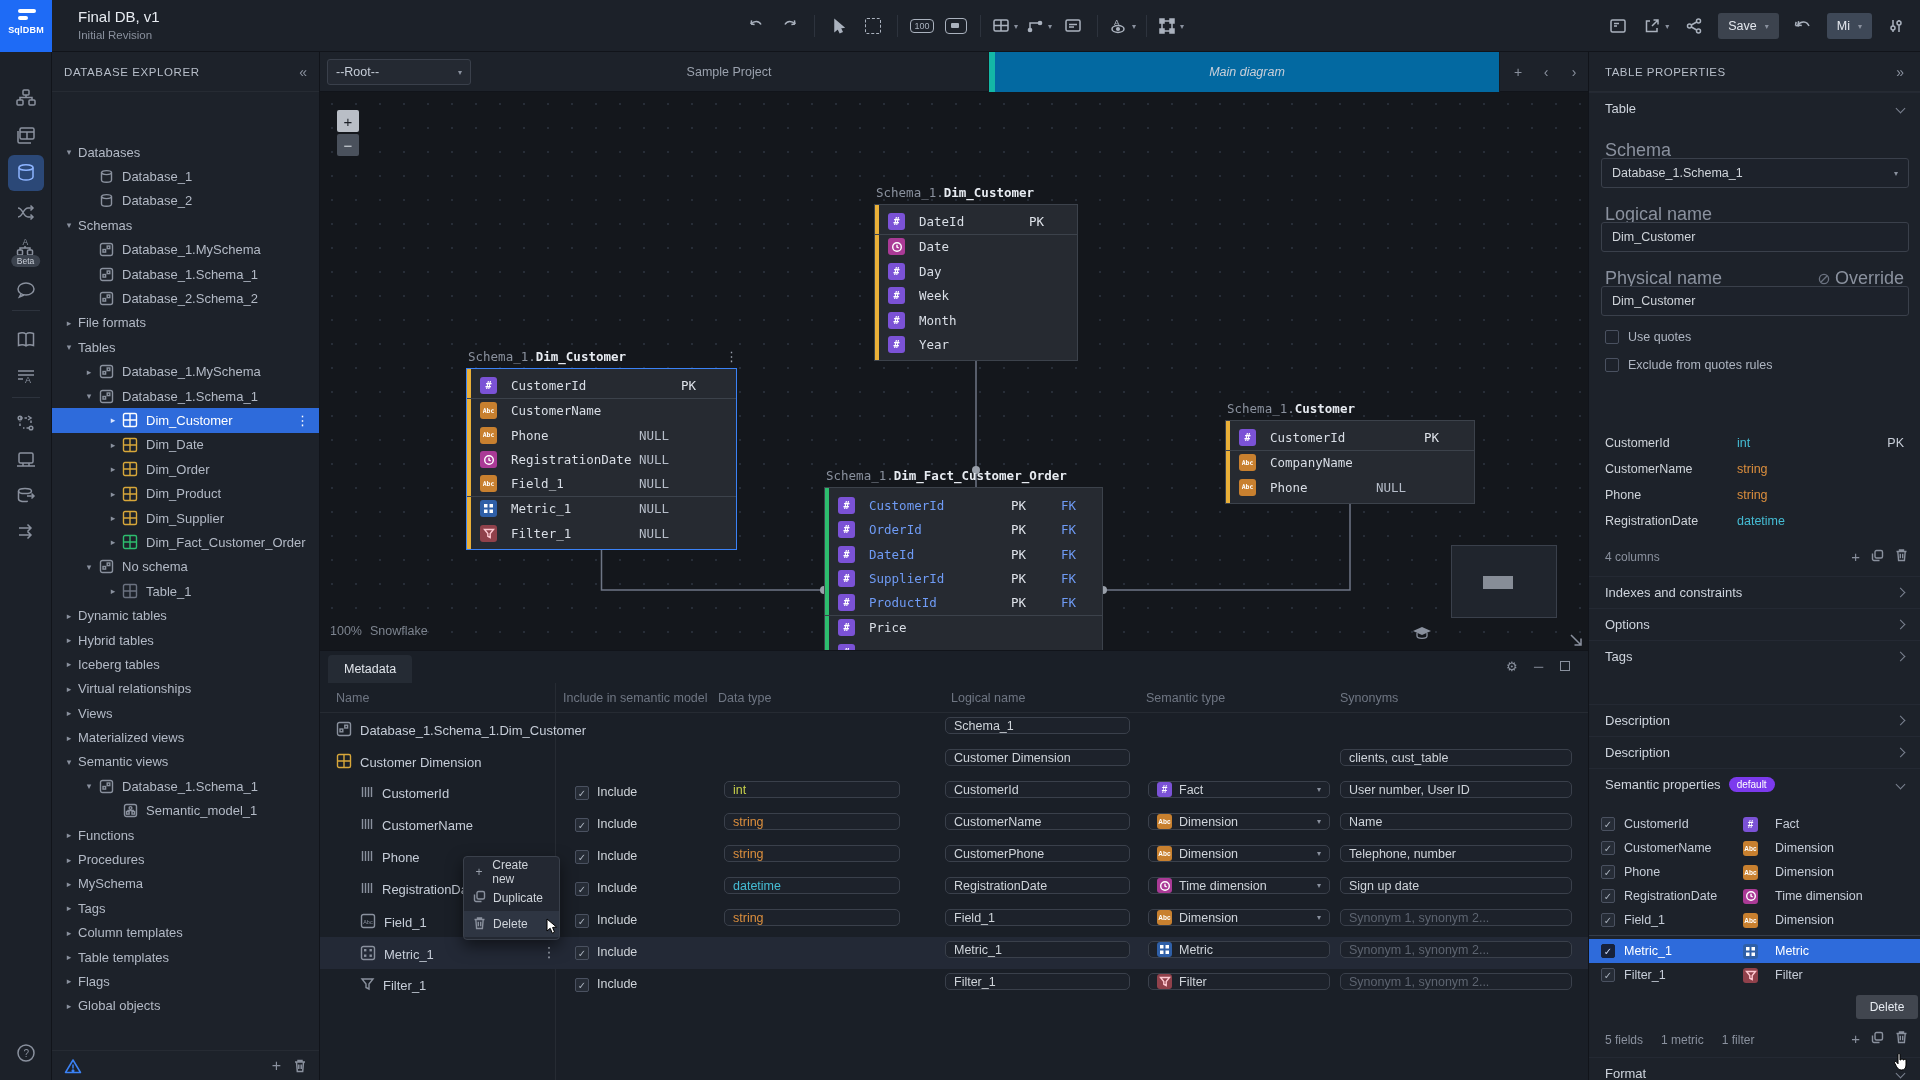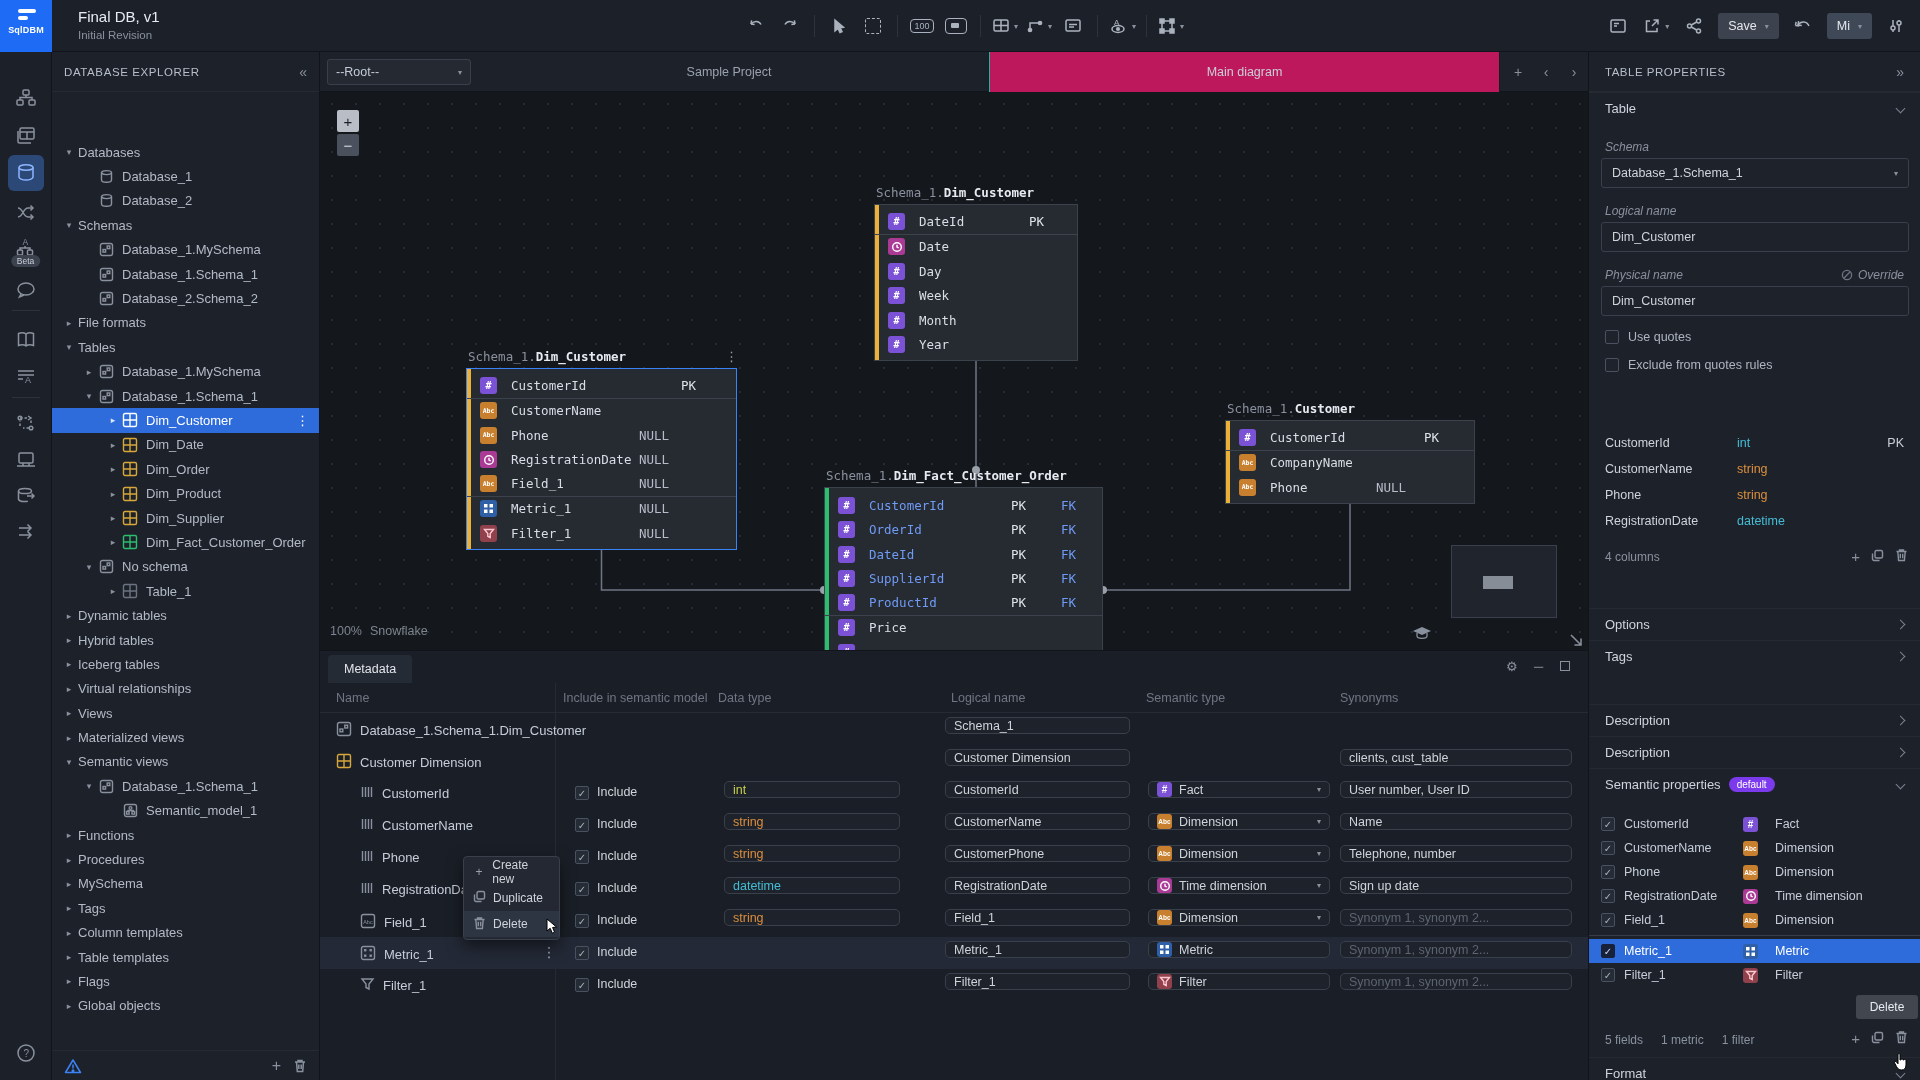--- a/index.html
+++ b/index.html
@@ -57,21 +57,21 @@
   #exp-foot { position:absolute; left:0; right:0; bottom:0; height:30px; border-top:1px solid #262b33; display:flex; align-items:center; padding:0 12px; }
   #exp-foot svg { fill:none; }
   .foot-right { margin-left:auto; display:flex; gap:12px; align-items:center; color:#8a919e; }
 
   
   #main { position:absolute; left:320px; top:52px; width:1268px; bottom:0; }
   #tabbar { position:absolute; top:0; left:0; right:0; height:40px; background:#1d222a; border-bottom:1px solid #11141a; }
   #root-dd { position:absolute; left:7px; top:7px; width:144px; height:26px; background:#242932; border:1px solid #3a404b; border-radius:3px; display:flex; align-items:center; padding:0 8px; font-size:12.5px; color:#c6cdd8; }
   #root-dd .caret { margin-left:auto; }
   .tab { position:absolute; top:0; height:40px; display:flex; align-items:center; justify-content:center; font-size:12.5px; color:#9aa1ad; border-right:1px solid #171b22; }
-  .tab.active { background:#be185d; color:#c9cfd9; border-left:1px solid #14b8a6; }
+  .tab.active { background:#0369a1; color:#c9cfd9; border-left:6px solid #14b8a6;font-style:italic; }
   .tab-ctrl { position:absolute; top:8px; width:24px; height:24px; display:flex; align-items:center; justify-content:center; color:#8a919e; font-size:14px; }
 
   
   #canvas { position:absolute; top:40px; left:0; width:1268px; height:558px; background:#14171c;
     background-image:radial-gradient(#272d37 1.1px, transparent 1.2px); background-size:24px 24px; overflow:hidden; }
   .zoombtn { position:absolute; left:17px; width:22px; height:22px; display:flex; align-items:center; justify-content:center; font-size:15px; border-radius:2px; }
   #zoom-in { top:18px; background:#b9bec6; color:#1a1e25; }
   #zoom-out { top:42px; background:#4a515c; color:#d6dae0; }
   .dtable { position:absolute; }
   .dtitle { position:absolute; left:2px; top:-19px; font-family:"DejaVu Sans Mono", monospace; font-size:12.5px; white-space:nowrap; }
@@ -123,21 +123,21 @@
 
   
   #props { position:absolute; right:0; top:52px; bottom:0; width:332px; background:#1d222a; border-left:1px solid #11141a; z-index:10; }
   #props-head { height:40px; display:flex; align-items:center; padding:0 16px; border-bottom:1px solid #262b33; }
   #props-title { flex:1; font-size:11.5px; letter-spacing:.5px; color:#b7bec9; }
   .sec-row { position:absolute; left:0; right:0; height:32px; display:flex; align-items:center; padding:0 16px; font-size:13px; color:#ced4dd; border-top:1px solid #242933; }
   .sec-row .chv { margin-left:auto; }
   .chv { display:inline-block; width:7px; height:7px; border-right:1.5px solid #7b8290; border-bottom:1.5px solid #7b8290; }
   .chv.r { transform:rotate(-45deg); }
   .chv.d { transform:rotate(45deg); }
-  .plabel { position:absolute; left:16px; font-size:12px; color:#8a919e;font-style:italic; }
+  .plabel { position:absolute; left:16px; font-size:18px; color:#8a919e; }
   .pfield { position:absolute; left:12px; width:308px; height:30px; border:1px solid #3a404b; border-radius:3px; background:#1d222b; display:flex; align-items:center; padding:0 10px; font-size:12.5px; color:#cfd4da; }
   .pchk-row { position:absolute; left:16px; display:flex; align-items:center; gap:9px; font-size:12.5px; color:#aeb5c1; }
   .pbox { width:14px; height:14px; border:1px solid #4a5160; border-radius:2px; background:#1d222b; }
   .colrow { position:absolute; left:0; right:0; height:24px; font-size:12.5px; color:#cfd4da; }
   .colrow .cn { position:absolute; left:16px; top:4px; }
   .colrow .ct { position:absolute; left:148px; top:4px; }
   .colrow .ck { position:absolute; right:16px; top:4px; color:#c9cfd9; }
   .cnt-row { position:absolute; left:0; right:0; height:28px; font-size:12px; color:#8a919e; }
   .icon-btns { position:absolute; right:12px; top:4px; display:flex; gap:11px; color:#8a919e; align-items:center; }
   .badge { background:#7c3aed; color:#fff; font-size:10px; padding:2px 8px; border-radius:9px; margin-left:8px; }
@@ -1159,20 +1159,24 @@
           <span style="font-size: 15px;">+</span>
           <span><svg width="13" height="13" style="stroke:#8a919e;fill:none;stroke-width:1.4">
               <rect x="4" y="1.5" width="7.5" height="7.5" rx="1.5"></rect>
               <path d="M8.5 11.5 H3 A1.5 1.5 0 0 1 1.5 10 V4.5"></path>
             </svg></span>
           <span><svg width="13" height="14" style="stroke:#8a919e;fill:none;stroke-width:1.4">
               <path d="M1.5 3.5 H11.5 M4.5 3.5 V2 H8.5 V3.5 M2.8 3.5 L3.6 12.5 H9.4 L10.2 3.5 M5.3 5.8 V10.2 M7.7 5.8 V10.2"></path>
             </svg></span>
         </div>
       </div>
+      <div class="sec-row" style="top: 484px;">
+        <span>Indexes and constraints</span>
+        <span class="chv r"></span>
+      </div>
       <div class="sec-row" style="top: 516px;">
         <span>Options</span>
         <span class="chv r"></span>
       </div>
       <div class="sec-row" style="top: 548px;">
         <span>Tags</span>
         <span class="chv r"></span>
       </div>
       <div class="sec-row" style="top: 612px;">
         <span>Description</span>

